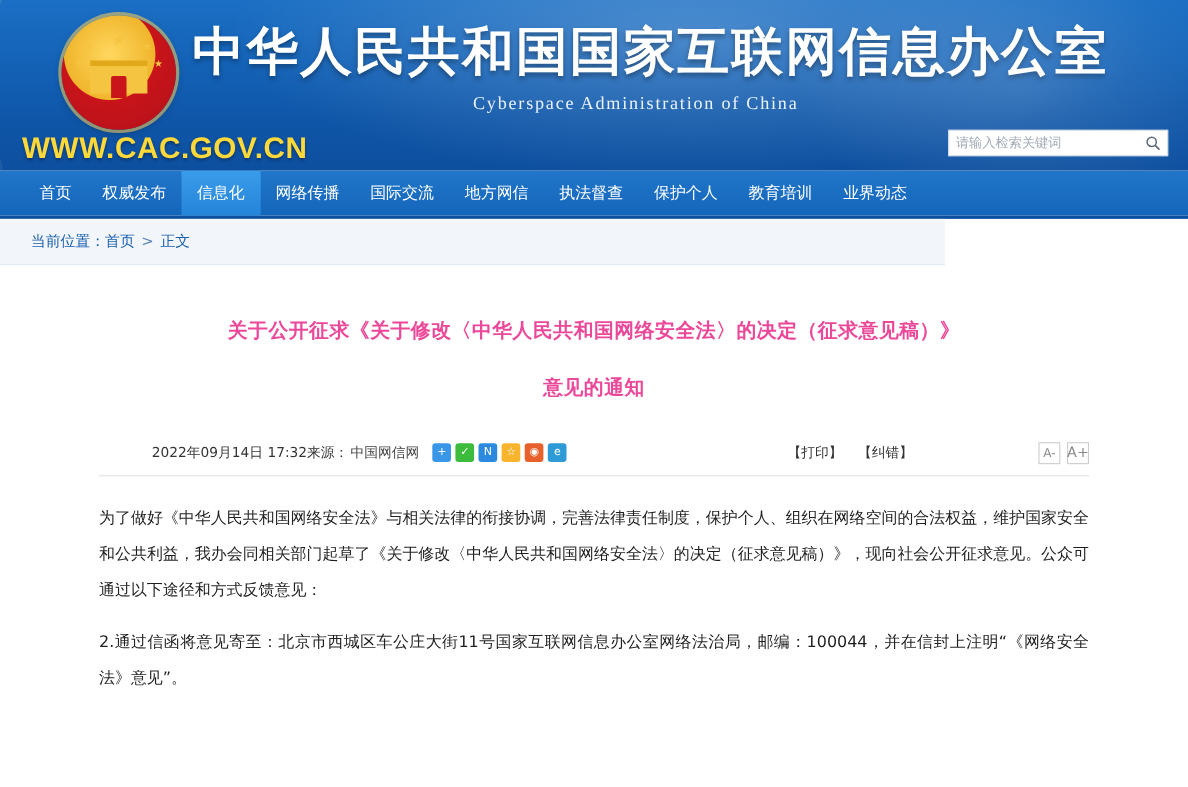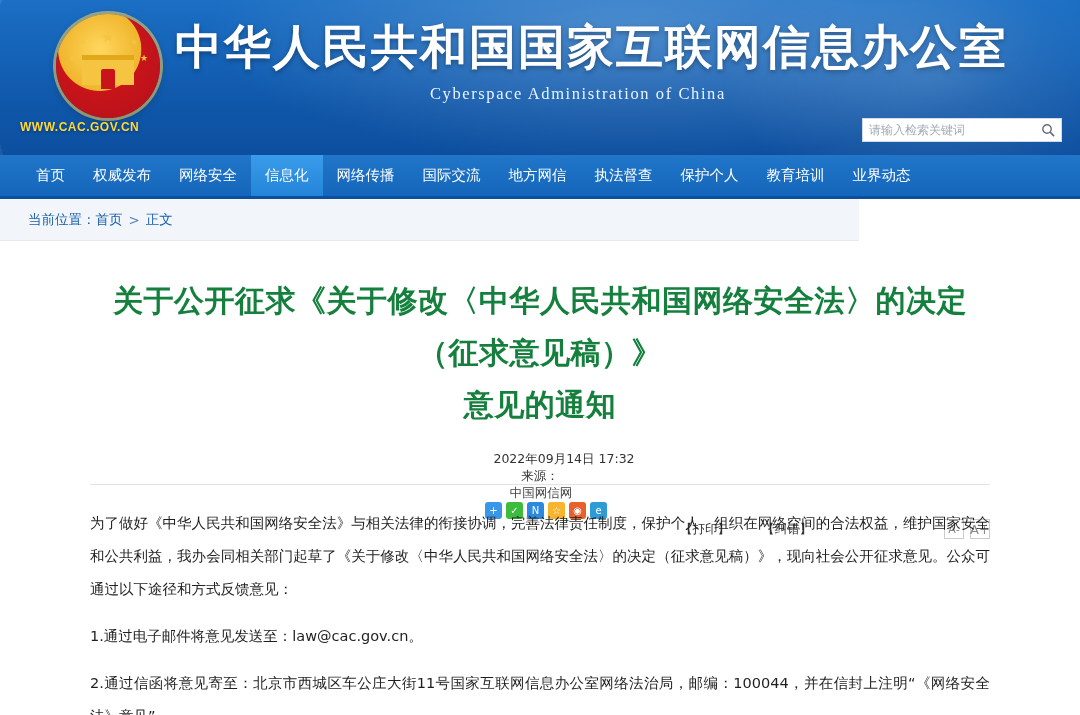--- a/index.html
+++ b/index.html
@@ -102,21 +102,21 @@
     color: #eaf3ff;
     font-size: 16.5px;
     letter-spacing: 1.6px;
     font-family: "Liberation Serif", serif;
     white-space: nowrap;
   }
   .site-url {
     position: absolute;
     left: 20px; top: 120px;
     color: #ffd83a;
-    font-size: 12px;
+    font-size: 27px;
     font-weight: bold;
     letter-spacing: 0.5px;
     font-family: "Liberation Sans", sans-serif;
     text-shadow: 0 1px 3px rgba(0,0,0,0.35);
   }
 
   .search-box {
     position: absolute;
     right: 18px; top: 118px;
     width: 200px; height: 24px;
@@ -185,39 +185,38 @@
   .breadcrumb .sep { margin: 0 6px; color: #5b83b4; }
   .breadcrumb a { color: #1a5fae; text-decoration: none; cursor: pointer; }
 
   
   .article {
     width: 1080px;
     padding: 34px 90px 0 90px;
   }
   .art-title {
     font-family: "DejaVu Sans", "Liberation Sans", sans-serif;
-    font-size: 30px;
+    font-size: 18px;
     font-weight: bold;
-    color: #15803d;
+    color: #ec4899;
     text-align: center;
     line-height: 52px;
     letter-spacing: 0.5px;
   }
 
   .meta {
     margin-top: 20px;
     height: 34px;
     display: flex;
     align-items: center;
     font-size: 12.5px;
     color: #444;
     font-family: "DejaVu Sans", "Liberation Sans", sans-serif;
     border-bottom: 1px solid #e2e2e2;
     padding-bottom: 8px;
-    flex-direction: column;
   }
   .meta .date { margin-left: 48px; color: #333; }
   .meta .source { color: #333; }
   .share {
     display: flex;
     align-items: center;
     gap: 4px;
     margin-left: 12px;
   }
   .share i {
@@ -236,21 +235,21 @@
   .sh-wechat { background: #3cbb3c; }
   .sh-weibo { background: #2b8ae0; }
   .sh-qzone { background: #f7b42c; }
   .sh-rss { background: #e8602b; }
   .sh-more { background: #2e9ad6; }
 
   .meta-right {
     margin-left: auto;
     display: flex;
     align-items: center;
-    gap: 32px;
+    gap: 14px;
   }
   .meta-actions { color: #333; font-size: 12.5px; }
   .font-size-btns { display: flex; gap: 6px; margin-left: 100px; }
   .fs-btn {
     width: 20px; height: 20px;
     border: 1px solid #cccccc;
     color: #888;
     font-size: 11px;
     display: flex;
     align-items: center;
@@ -293,21 +292,20 @@
         <circle cx="6" cy="6" r="4.2" fill="none" stroke="#5a6673" stroke-width="1.4"></circle>
         <line x1="9.2" y1="9.2" x2="12.6" y2="12.6" stroke="#5a6673" stroke-width="1.6" stroke-linecap="round"></line>
       </svg>
     </span>
   </div>
 </div>
 
 <div class="nav">
   <div class="nav-item">首页</div>
   <div class="nav-item">权威发布</div>
-  <div class="nav-item">网络安全</div>
   <div class="nav-item active">信息化</div>
   <div class="nav-item">网络传播</div>
   <div class="nav-item">国际交流</div>
   <div class="nav-item">地方网信</div>
   <div class="nav-item">执法督查</div>
   <div class="nav-item">保护个人</div>
   <div class="nav-item">教育培训</div>
   <div class="nav-item">业界动态</div>
 
 </div>
@@ -344,17 +342,16 @@
       <span class="meta-actions">【纠错】</span>
       <span class="font-size-btns">
         <span class="fs-btn">A-</span>
         <span class="fs-btn big">A+</span>
       </span>
     </span>
   </div>
 
   <div class="body-text">
     <p>为了做好《中华人民共和国网络安全法》与相关法律的衔接协调，完善法律责任制度，保护个人、组织在网络空间的合法权益，维护国家安全和公共利益，我办会同相关部门起草了《关于修改〈中华人民共和国网络安全法〉的决定（征求意见稿）》，现向社会公开征求意见。公众可通过以下途径和方式反馈意见：</p>
-    <p>1.通过电子邮件将意见发送至：law@cac.gov.cn。</p>
     <p>2.通过信函将意见寄至：北京市西城区车公庄大街11号国家互联网信息办公室网络法治局，邮编：100044，并在信封上注明“《网络安全法》意见”。</p>
 
   </div>
 </div>
 
 </body></html>

